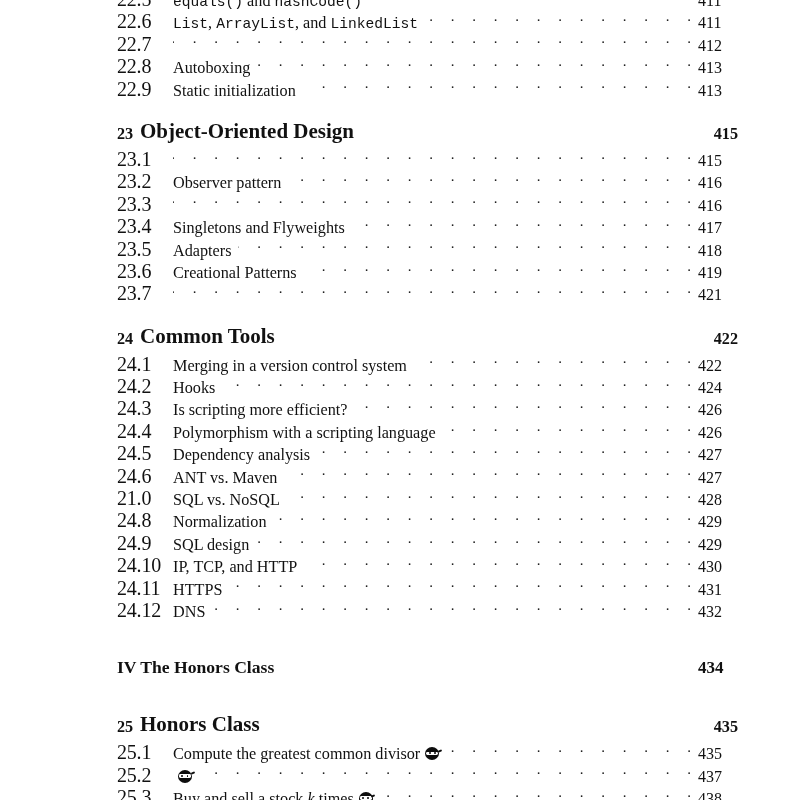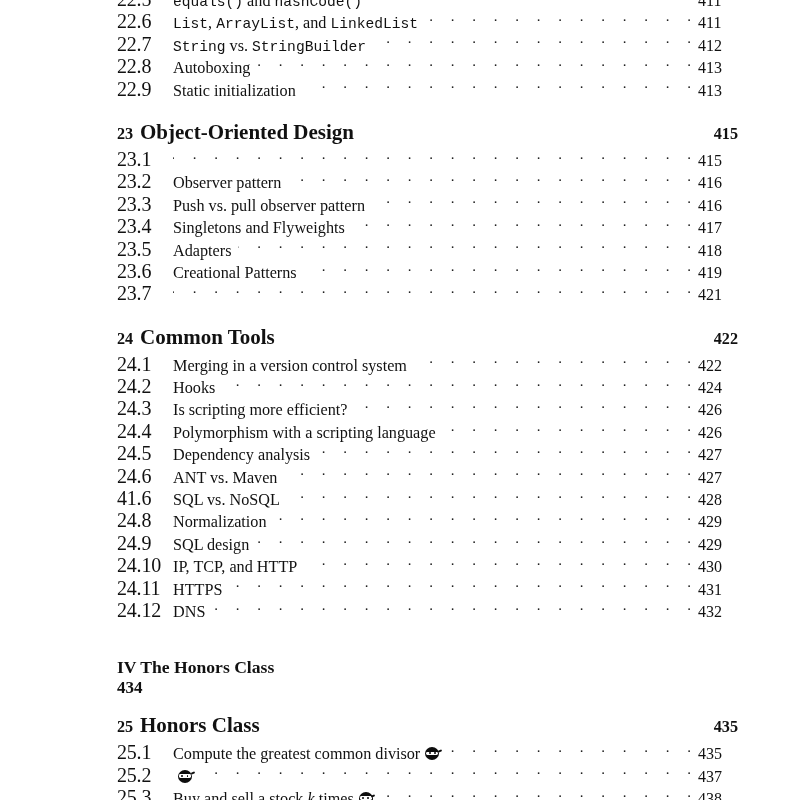--- a/index.html
+++ b/index.html
@@ -49,20 +49,21 @@
   .row.section .pg {
     flex: 0 0 auto;
     width: 40px;
     font-size: 16px;
   }
 
   
   .row.chapter {
     height: 24px;
     font-weight: bold;
+    align-items: flex-end;
   }
   .row.chapter .num {
     width: 23px;
     flex: 0 0 auto;
     font-size: 16.2px;
   }
   .row.chapter .title {
     flex: 0 0 auto;
     font-size: 21px;
     padding-right: 7px;
@@ -71,21 +72,20 @@
     flex: 0 0 auto;
     width: 40px;
     text-align: right;
     font-size: 16.2px;
   }
 
   
   .row.part {
     height: 26px;
     font-weight: bold;
-    flex-direction: column;
   }
   .row.part .title {
     flex: 0 0 auto;
     font-size: 17.6px;
     padding-right: 7px;
   }
   .row.part .pg {
     flex: 0 0 auto;
     width: 40px;
     text-align: left;
@@ -191,21 +191,20 @@
       <div class="row section">
         <span class="num">22.6</span>
         <span class="title"><span class="mono">List</span><span>, </span><span class="mono">ArrayList</span><span>, and </span><span class="mono">LinkedList</span></span>
         <span class="leader">
           <span class="dots">. . . . . . . . . . . . . . . . . . . . . . . . . . . . . . . . . . . . . . . . . . . . . . .</span>
         </span>
         <span class="pg">411</span>
       </div>
       <div class="row section">
         <span class="num">22.7</span>
-        <span class="title"><span class="mono">String</span><span> vs. </span><span class="mono">StringBuilder</span></span>
         <span class="leader">
           <span class="dots">. . . . . . . . . . . . . . . . . . . . . . . . . . . . . . . . . . . . . . . . . . . . . . .</span>
         </span>
         <span class="pg">412</span>
       </div>
       <div class="row section">
         <span class="num">22.8</span>
         <span class="title"><span>Autoboxing</span></span>
         <span class="leader">
           <span class="dots">. . . . . . . . . . . . . . . . . . . . . . . . . . . . . . . . . . . . . . . . . . . . . . .</span>
@@ -238,21 +237,20 @@
       <div class="row section">
         <span class="num">23.2</span>
         <span class="title"><span>Observer pattern</span></span>
         <span class="leader">
           <span class="dots">. . . . . . . . . . . . . . . . . . . . . . . . . . . . . . . . . . . . . . . . . . . . . . .</span>
         </span>
         <span class="pg">416</span>
       </div>
       <div class="row section">
         <span class="num">23.3</span>
-        <span class="title"><span>Push vs. pull observer pattern</span></span>
         <span class="leader">
           <span class="dots">. . . . . . . . . . . . . . . . . . . . . . . . . . . . . . . . . . . . . . . . . . . . . . .</span>
         </span>
         <span class="pg">416</span>
       </div>
       <div class="row section">
         <span class="num">23.4</span>
         <span class="title"><span>Singletons and Flyweights</span></span>
         <span class="leader">
           <span class="dots">. . . . . . . . . . . . . . . . . . . . . . . . . . . . . . . . . . . . . . . . . . . . . . .</span>
@@ -332,21 +330,21 @@
       </div>
       <div class="row section">
         <span class="num">24.6</span>
         <span class="title"><span>ANT vs. Maven</span></span>
         <span class="leader">
           <span class="dots">. . . . . . . . . . . . . . . . . . . . . . . . . . . . . . . . . . . . . . . . . . . . . . .</span>
         </span>
         <span class="pg">427</span>
       </div>
       <div class="row section">
-        <span class="num">41.6</span>
+        <span class="num">21.0</span>
         <span class="title"><span>SQL vs. NoSQL</span></span>
         <span class="leader">
           <span class="dots">. . . . . . . . . . . . . . . . . . . . . . . . . . . . . . . . . . . . . . . . . . . . . . .</span>
         </span>
         <span class="pg">428</span>
       </div>
       <div class="row section">
         <span class="num">24.8</span>
         <span class="title"><span>Normalization</span></span>
         <span class="leader">

